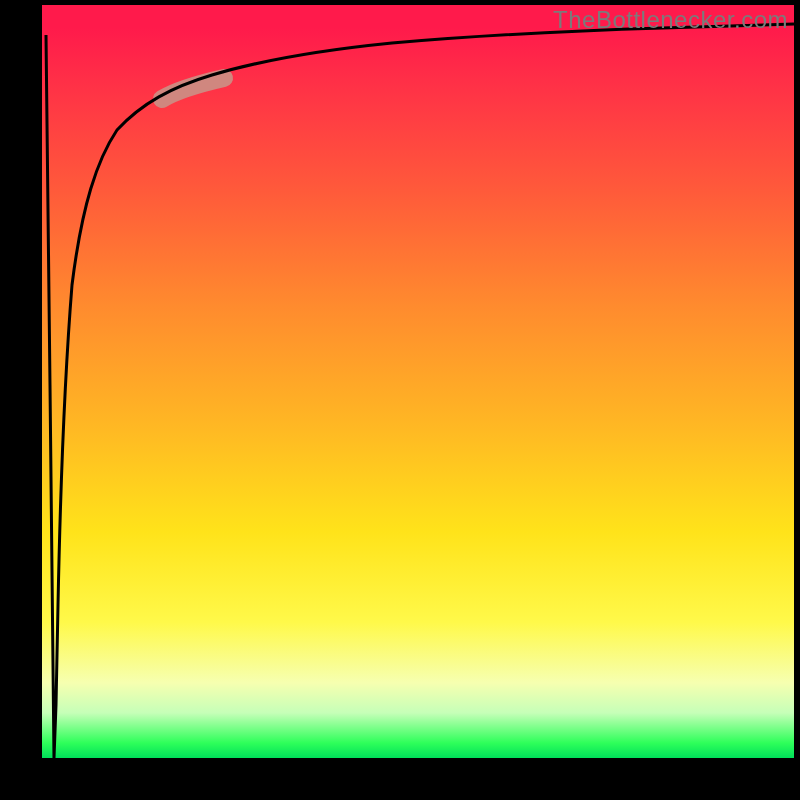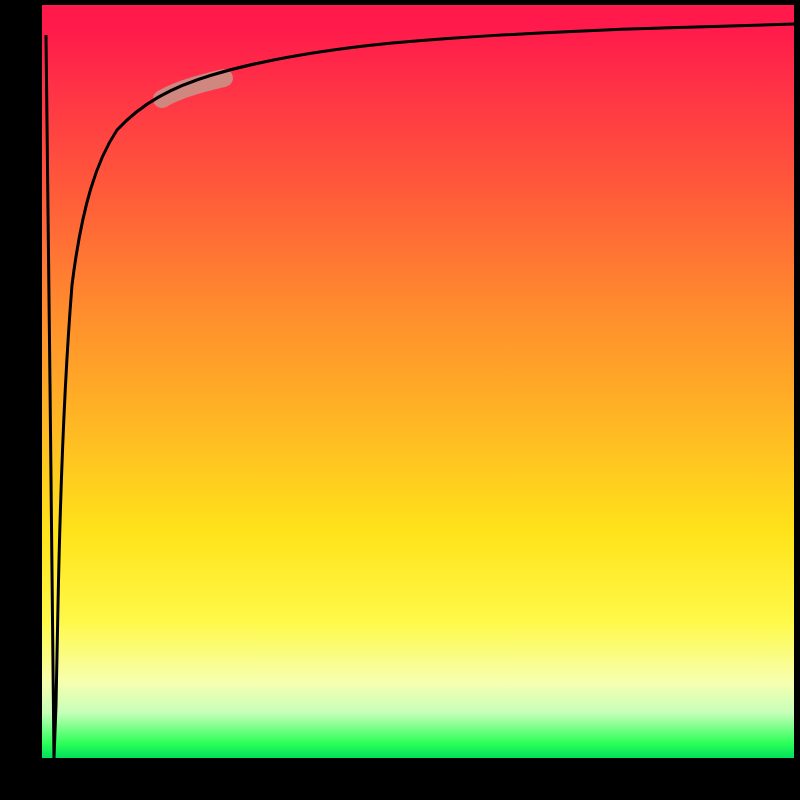--- a/index.html
+++ b/index.html
@@ -91,13 +91,14 @@
                L16,600
                C18,500 22,380 30,280
                C40,200 55,155 75,125
                C100,98 130,82 170,70
                C220,55 280,45 350,38
                C430,31 520,26 620,23
                C680,21 720,20 752,19" fill="none" stroke="#000" stroke-width="3" stroke-linejoin="round"></path>
     </svg>
   </div>
 
+  <div class="watermark" style="right:12px; top:6px;">TheBottlenecker.com</div>
 </div>
 
 </body></html>

